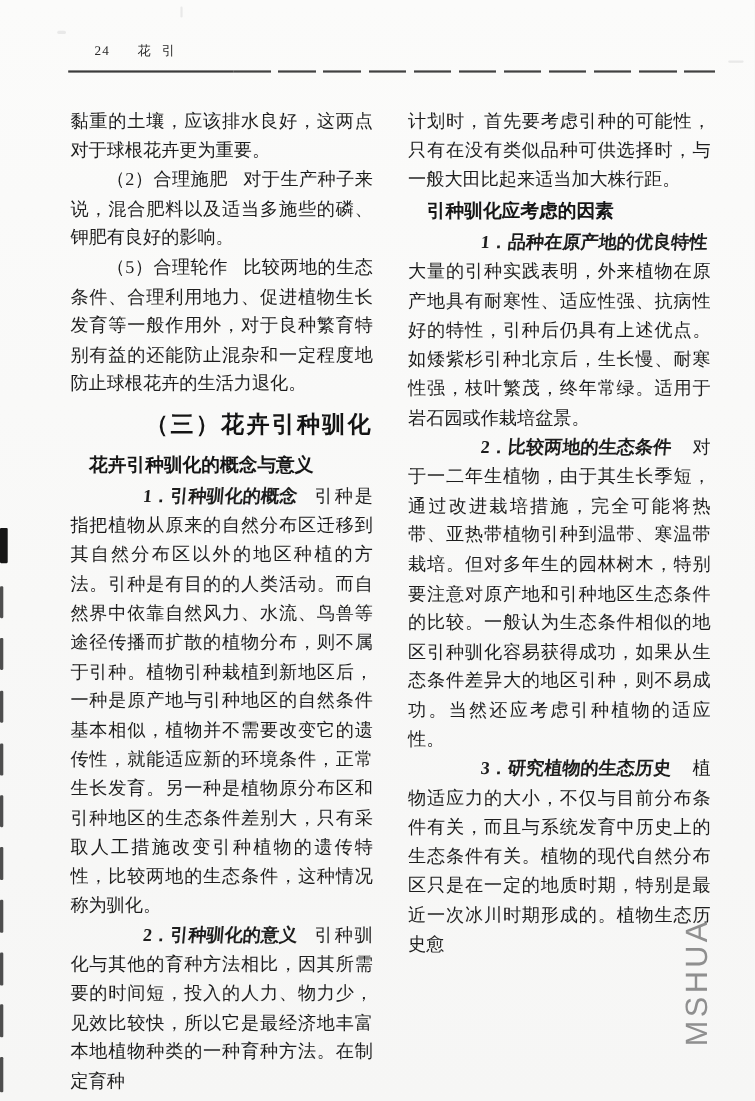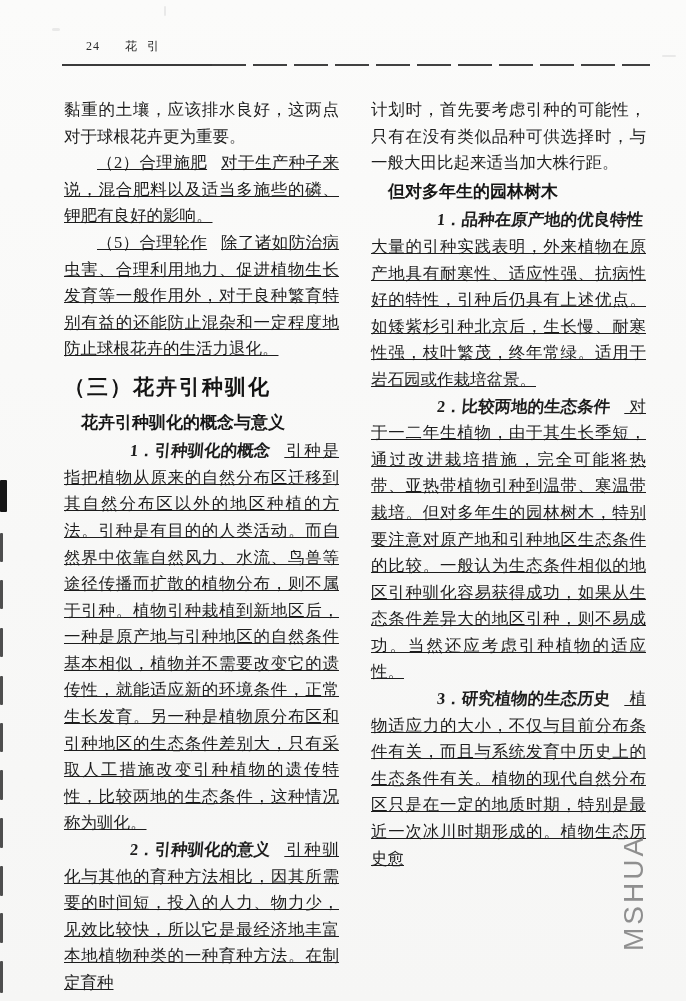--- a/index.html
+++ b/index.html
@@ -33,25 +33,25 @@
   }
   
   .columns{
     position:absolute;top:74px;left:64px;width:582px;bottom:20px;
     display:flex;gap:32px;
     color:#1d1d1d;
     margin-top:23px;
   }
   .col{width:283px;font-size:16.5px;line-height:26.6px;text-align:justify;}
   .col p{margin:0;padding:0;}
-  .indent{text-indent:2em;text-decoration:underline;}
+  .indent{text-indent:2em;}
   .runin{margin-right:0.85em;}
   .kaiti{display:inline-block;transform:skewX(-5deg);font-weight:600;margin-right:0.85em;}
   .section-heading{
-    text-align:left;font-weight:bold;font-size:21px;letter-spacing:2px;
+    text-align:right;font-weight:bold;font-size:21px;letter-spacing:2px;
     color:#141414;margin:11px 0 9px !important;text-indent:0;
     font-family:"Liberation Sans","DejaVu Sans",sans-serif;
   }
   .subheading{
     font-weight:bold;font-size:17px;text-indent:1em;color:#161616;
     margin:2px 0 2px !important;
     font-family:"Liberation Sans","DejaVu Sans",sans-serif;
   }
   
   .tick{position:absolute;left:0;background:#4e4e4e;border-radius:1px;}
@@ -96,30 +96,30 @@
   <div class="header-rule">
     <span class="solid"></span>
     <span class="dashed"></span>
   </div>
 
   <div class="columns">
 
     <div class="col">
       <p>黏重的土壤，应该排水良好，这两点对于球根花卉更为重要。</p>
       <p class="indent"><span class="runin">（2）合理施肥</span><span>对于生产种子来说，混合肥料以及适当多施些的磷、钾肥有良好的影响。</span></p>
-      <p class="indent"><span class="runin">（5）合理轮作</span><span>除了诸如防治病虫害、合理利用地力、促进植物生长发育等一般作用外，对于良种繁育特别有益的还能防止混杂和一定程度地防止球根花卉的生活力退化。</span></p>
+      <p class="indent"><span class="runin">（5）合理轮作</span><span>比较两地的生态条件、合理利用地力、促进植物生长发育等一般作用外，对于良种繁育特别有益的还能防止混杂和一定程度地防止球根花卉的生活力退化。</span></p>
       <p class="section-heading">（三）花卉引种驯化</p>
       <p class="subheading">花卉引种驯化的概念与意义</p>
       <p class="indent"><span class="kaiti">1．引种驯化的概念</span><span>引种是指把植物从原来的自然分布区迁移到其自然分布区以外的地区种植的方法。引种是有目的的人类活动。而自然界中依靠自然风力、水流、鸟兽等途径传播而扩散的植物分布，则不属于引种。植物引种栽植到新地区后，一种是原产地与引种地区的自然条件基本相似，植物并不需要改变它的遗传性，就能适应新的环境条件，正常生长发育。另一种是植物原分布区和引种地区的生态条件差别大，只有采取人工措施改变引种植物的遗传特性，比较两地的生态条件，这种情况称为驯化。</span></p>
       <p class="indent"><span class="kaiti">2．引种驯化的意义</span><span>引种驯化与其他的育种方法相比，因其所需要的时间短，投入的人力、物力少，见效比较快，所以它是最经济地丰富本地植物种类的一种育种方法。在制定育种</span></p>
     </div>
 
     <div class="col">
       <p>计划时，首先要考虑引种的可能性，只有在没有类似品种可供选择时，与一般大田比起来适当加大株行距。</p>
-      <p class="subheading">但对多年生的园林树木</p>
+      <p class="subheading">引种驯化应考虑的因素</p>
       <p class="indent"><span class="kaiti">1．品种在原产地的优良特性</span><span>大量的引种实践表明，外来植物在原产地具有耐寒性、适应性强、抗病性好的特性，引种后仍具有上述优点。如矮紫杉引种北京后，生长慢、耐寒性强，枝叶繁茂，终年常绿。适用于岩石园或作栽培盆景。</span></p>
       <p class="indent"><span class="kaiti">2．比较两地的生态条件</span><span>对于一二年生植物，由于其生长季短，通过改进栽培措施，完全可能将热带、亚热带植物引种到温带、寒温带栽培。但对多年生的园林树木，特别要注意对原产地和引种地区生态条件的比较。一般认为生态条件相似的地区引种驯化容易获得成功，如果从生态条件差异大的地区引种，则不易成功。当然还应考虑引种植物的适应性。</span></p>
       <p class="indent"><span class="kaiti">3．研究植物的生态历史</span><span>植物适应力的大小，不仅与目前分布条件有关，而且与系统发育中历史上的生态条件有关。植物的现代自然分布区只是在一定的地质时期，特别是最近一次冰川时期形成的。植物生态历史愈</span></p>
     </div>
 
   </div>
 
   <div class="tick t0"></div>
   <div class="tick t1"></div>
   <div class="tick t2"></div>

